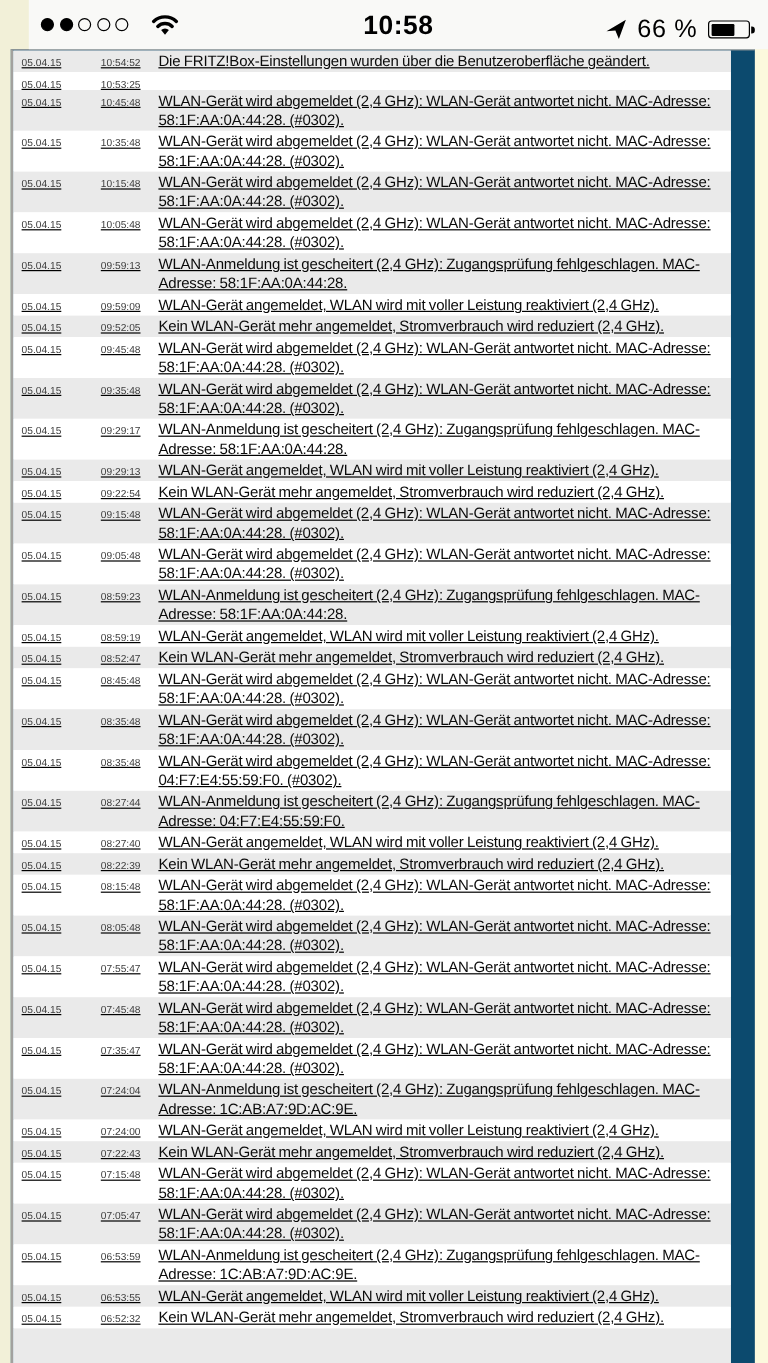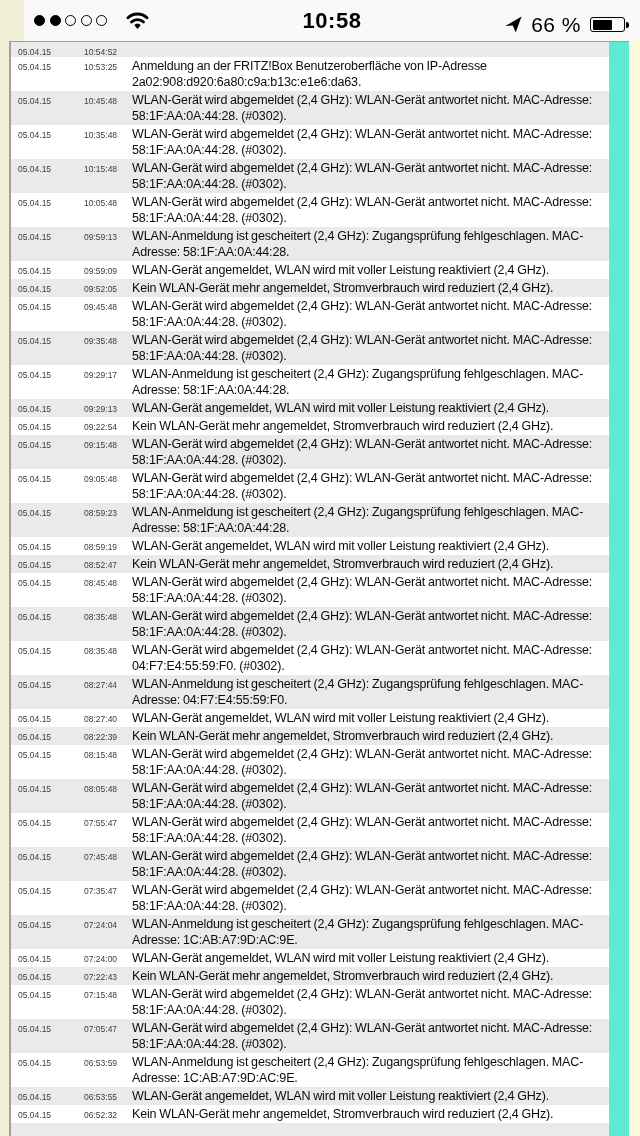--- a/index.html
+++ b/index.html
@@ -29,22 +29,22 @@
   .bat{position:relative;width:35px;height:15px;border:1.5px solid #000;border-radius:3px;box-sizing:border-box;margin-right:5px;}
   .bat-fill{position:absolute;left:1.5px;top:1.5px;bottom:1.5px;width:19px;background:#000;border-radius:1px;}
   .bat-nub{position:absolute;right:-5px;top:3.5px;width:3px;height:6px;background:#000;border-radius:0 2.5px 2.5px 0;}
   
   .left-strip{position:absolute;top:41px;left:0;width:9px;bottom:0;background:#f2f0d8;}
   .right-strip{position:absolute;top:41px;right:0;width:11px;bottom:0;background:#fcf9dd;border-left:1px solid #cfceb f;}
   .right-strip{border-left:1px solid #cdccbe;}
   
   .table-wrap{
     position:absolute;top:41px;left:9px;right:11px;bottom:0;
-    background:#5eead4;border-top:1px solid #9e9e9c;border-left:2px solid #a2a19e;
-    padding-right:20px;box-sizing:border-box;overflow:hidden;
+    background:#0c4a6e;border-top:1px solid #9e9e9c;border-left:2px solid #a2a19e;
+    padding-right:20px;box-sizing:border-box;overflow:hidden;text-decoration:underline;
   }
   .table{display:flex;flex-direction:column;height:100%;background:#fff;}
   .row{display:flex;align-items:stretch;background:#fff;}
   .row.stripe{background:#eaeaea;}
   .row.partial{flex:1;}
   .c-date{
     flex:0 0 34px;padding:5px 0 0 7px;font-size:8.5px;color:#3c3c3c;
     line-height:10px;white-space:nowrap;
   }
   .c-time{
@@ -94,25 +94,25 @@
   </div>
 
   <div class="left-strip"></div>
   <div class="right-strip"></div>
 
   <div class="table-wrap">
     <div class="table" id="log-table">
         <div class="row stripe">
           <div class="c-date">05.04.15</div>
           <div class="c-time">10:54:52</div>
+          <div class="c-msg">Die FRITZ!Box-Einstellungen wurden über die Benutzeroberfläche geändert.</div>
         </div>
         <div class="row">
           <div class="c-date">05.04.15</div>
           <div class="c-time">10:53:25</div>
-          <div class="c-msg">Anmeldung an der FRITZ!Box Benutzeroberfläche von IP-Adresse 2a02:908:d920:6a80:c9a:b13c:e1e6:da63.</div>
         </div>
         <div class="row stripe">
           <div class="c-date">05.04.15</div>
           <div class="c-time">10:45:48</div>
           <div class="c-msg">WLAN-Gerät wird abgemeldet (2,4 GHz): WLAN-Gerät antwortet nicht. MAC-Adresse: 58:1F:AA:0A:44:28. (#0302).</div>
         </div>
         <div class="row">
           <div class="c-date">05.04.15</div>
           <div class="c-time">10:35:48</div>
           <div class="c-msg">WLAN-Gerät wird abgemeldet (2,4 GHz): WLAN-Gerät antwortet nicht. MAC-Adresse: 58:1F:AA:0A:44:28. (#0302).</div>

